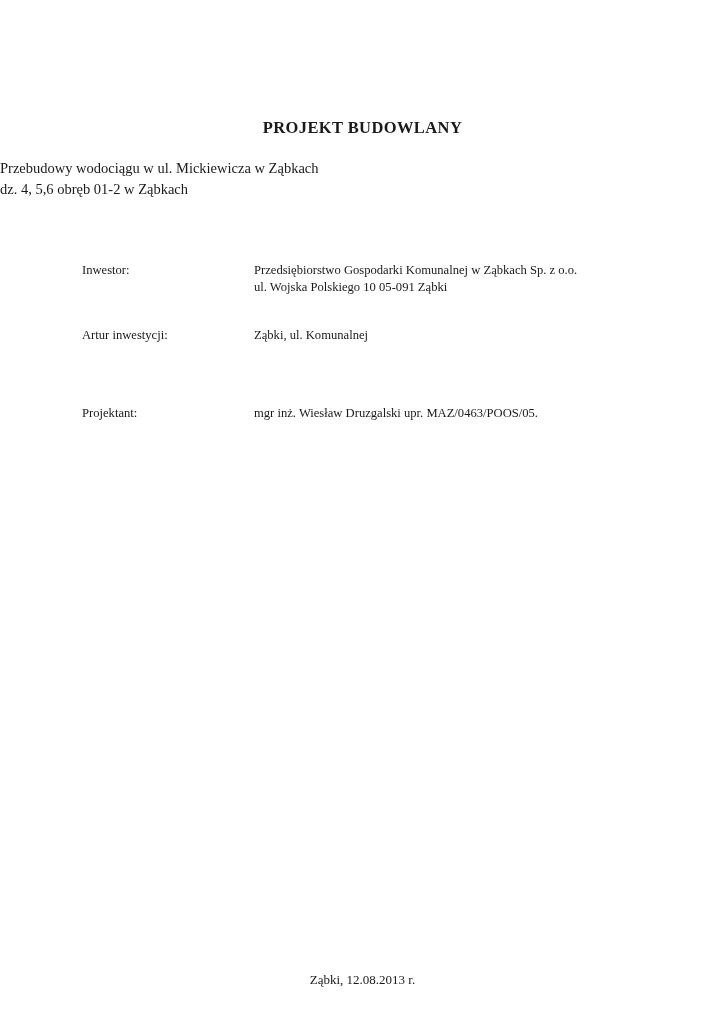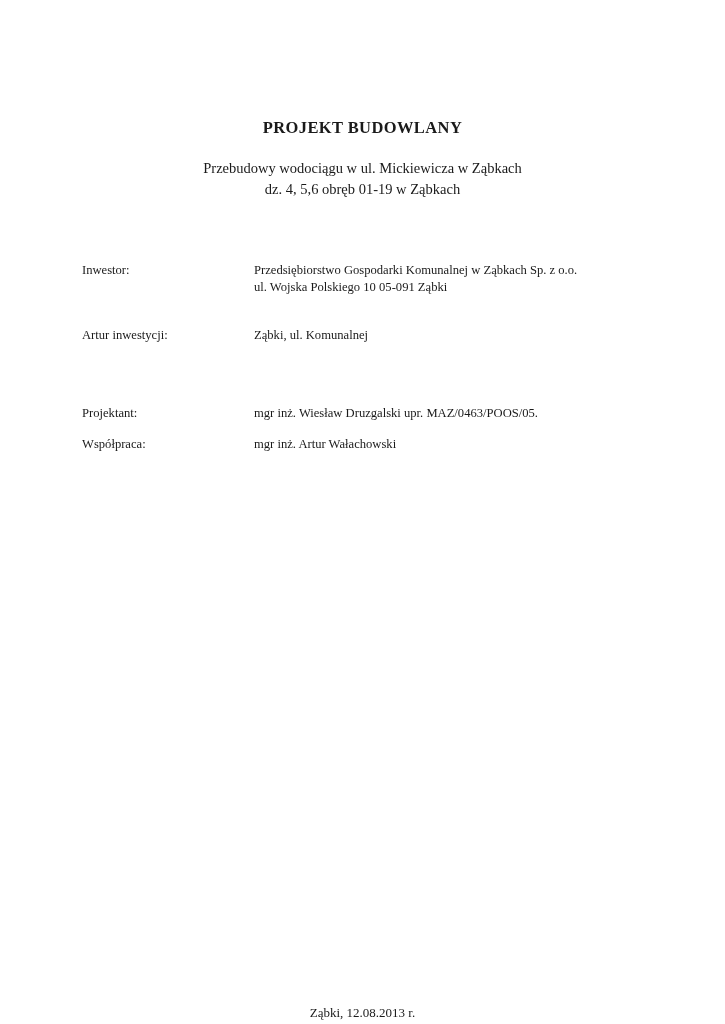--- a/index.html
+++ b/index.html
@@ -28,21 +28,21 @@
     font-weight: bold;
     font-size: 16.5px;
     letter-spacing: 0.4px;
   }
 
   .subtitle-block {
     position: absolute;
     top: 158px;
     left: 0;
     width: 725px;
-    text-align: center;
+    text-align: left;
     font-size: 14.5px;
     line-height: 21px;
   }
   .subtitle-line { display: block; }
 
   .fields {
     position: absolute;
     top: 262px;
     left: 82px;
     width: 600px;
@@ -63,38 +63,38 @@
     vertical-align: top;
   }
   .field-value .vline { display: block; }
 
   .gap-sm { height: 31px; }
   .gap-md { height: 61px; }
   .gap-row { height: 14px; }
 
   .footer-date {
     position: absolute;
-    top: 1005px;
+    top: 972px;
     left: 0;
     width: 725px;
     text-align: center;
     font-size: 13px;
     font-family: Liberation Serif, serif;
   }
 </style>
 </head>
 <body>
 
 <div class="page">
 
   <div class="doc-title">PROJEKT BUDOWLANY</div>
 
   <div class="subtitle-block">
     <span class="subtitle-line">Przebudowy wodociągu w ul. Mickiewicza w Ząbkach</span>
-    <span class="subtitle-line">dz. 4, 5,6 obręb 01-19 w Ząbkach</span>
+    <span class="subtitle-line">dz. 4, 5,6 obręb 01-2 w Ząbkach</span>
   </div>
 
   <div class="fields">
 
     <div class="field-row">
       <span class="field-label">Inwestor:</span><span class="field-value"><span class="vline">Przedsiębiorstwo Gospodarki Komunalnej w Ząbkach Sp. z o.o.</span><span class="vline">ul. Wojska Polskiego 10 05-091 Ząbki</span></span>
     </div>
 
     <div class="gap-sm"></div>
 
@@ -103,21 +103,18 @@
     </div>
 
     <div class="gap-md"></div>
 
     <div class="field-row">
       <span class="field-label">Projektant:</span><span class="field-value">mgr inż. Wiesław Druzgalski   upr. MAZ/0463/POOS/05.</span>
     </div>
 
     <div class="gap-row"></div>
 
-    <div class="field-row">
-      <span class="field-label">Współpraca:</span><span class="field-value">mgr inż. Artur Wałachowski</span>
-    </div>
 
   </div>
 
   <div class="footer-date">Ząbki, 12.08.2013 r.</div>
 
 </div>
 
 </body></html>

